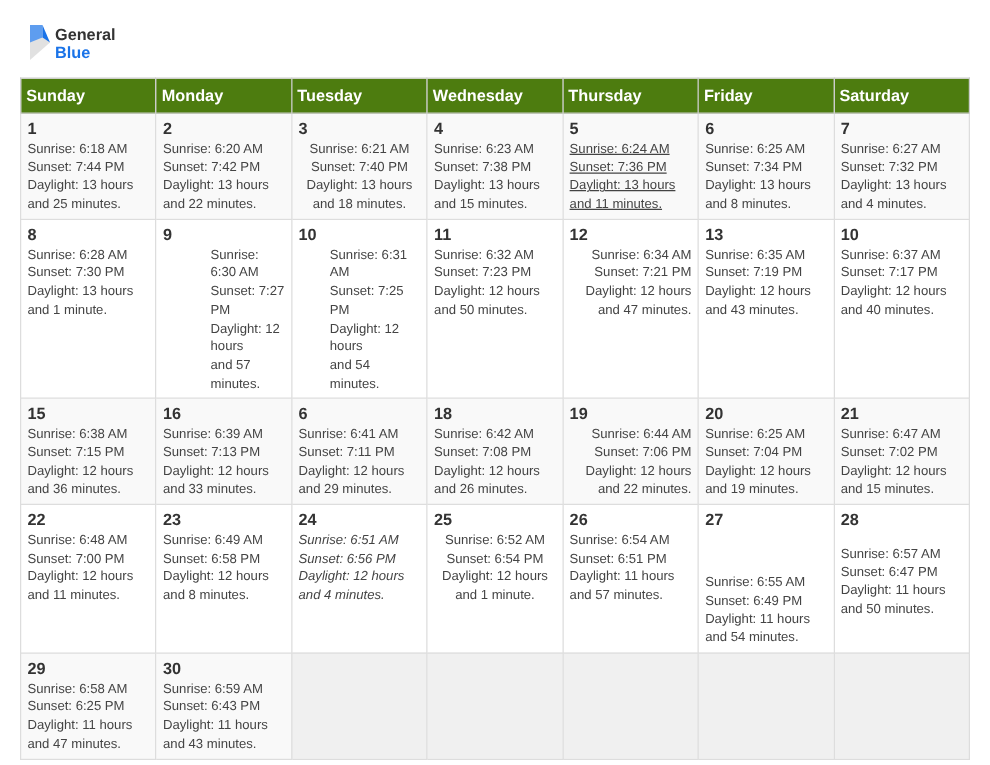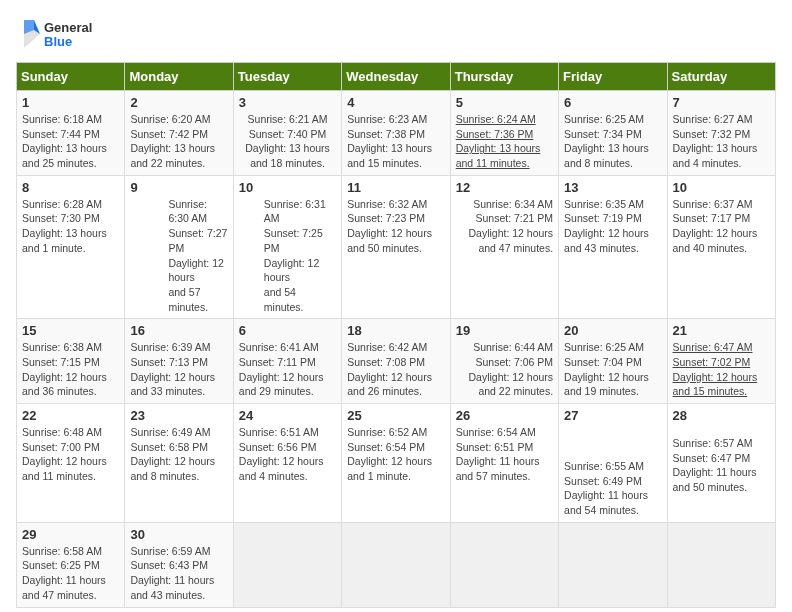--- a/index.html
+++ b/index.html
@@ -249,21 +249,21 @@
         </td>
         <td>
           <span class="day-number">20</span>
           <div class="day-info" style="white-space: pre-line;">Sunrise: 6:25 AM
 Sunset: 7:04 PM
 Daylight: 12 hours
 and 19 minutes.</div>
         </td>
         <td>
           <span class="day-number">21</span>
-          <div class="day-info" style="white-space: pre-line; text-decoration: underline;">Sunrise: 6:47 AM
+          <div class="day-info" style="white-space: pre-line;">Sunrise: 6:47 AM
 Sunset: 7:02 PM
 Daylight: 12 hours
 and 15 minutes.</div>
         </td>
       </tr>
       <tr>
         <td>
           <span class="day-number">22</span>
           <div class="day-info" style="white-space: pre-line;">Sunrise: 6:48 AM
 Sunset: 7:00 PM
@@ -272,28 +272,28 @@
         </td>
         <td>
           <span class="day-number">23</span>
           <div class="day-info" style="white-space: pre-line;">Sunrise: 6:49 AM
 Sunset: 6:58 PM
 Daylight: 12 hours
 and 8 minutes.</div>
         </td>
         <td>
           <span class="day-number">24</span>
-          <div class="day-info" style="white-space: pre-line;">Sunrise: 6:51 AM
+          <div class="day-info" style="white-space: pre-line; font-style: italic;">Sunrise: 6:51 AM
 Sunset: 6:56 PM
 Daylight: 12 hours
 and 4 minutes.</div>
         </td>
         <td>
           <span class="day-number">25</span>
-          <div class="day-info" style="white-space: pre-line;">Sunrise: 6:52 AM
+          <div class="day-info" style="white-space: pre-line; text-align: center;">Sunrise: 6:52 AM
 Sunset: 6:54 PM
 Daylight: 12 hours
 and 1 minute.</div>
         </td>
         <td>
           <span class="day-number">26</span>
           <div class="day-info" style="white-space: pre-line;">Sunrise: 6:54 AM
 Sunset: 6:51 PM
 Daylight: 11 hours
 and 57 minutes.</div>

